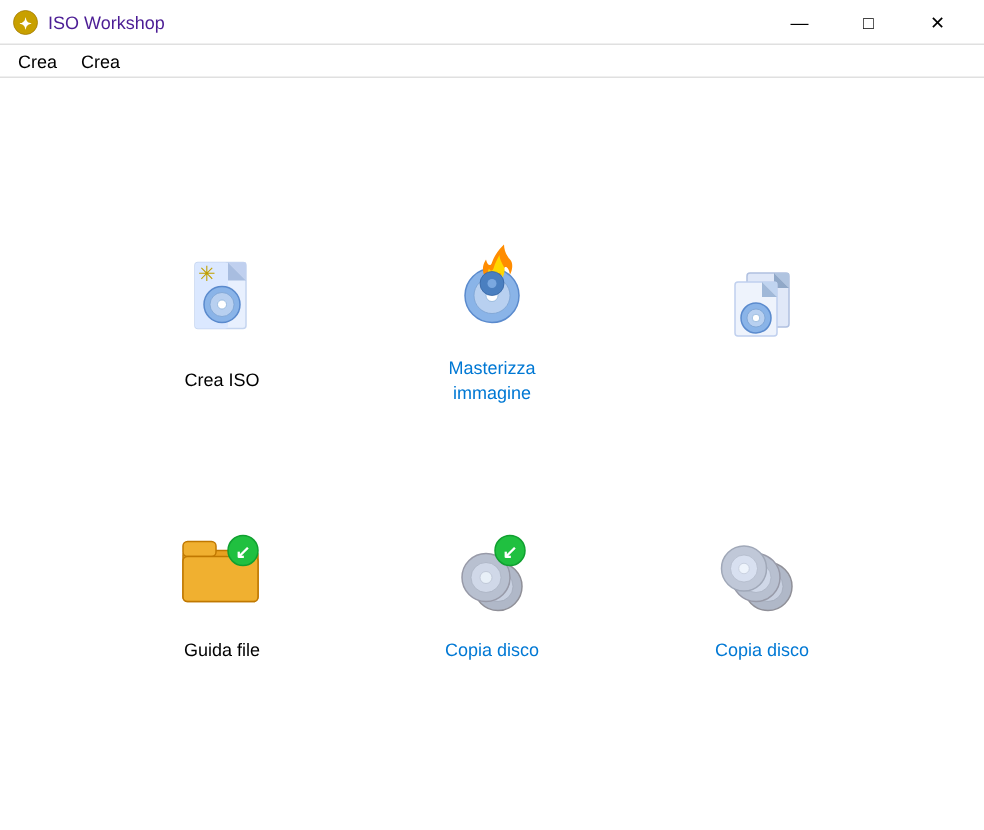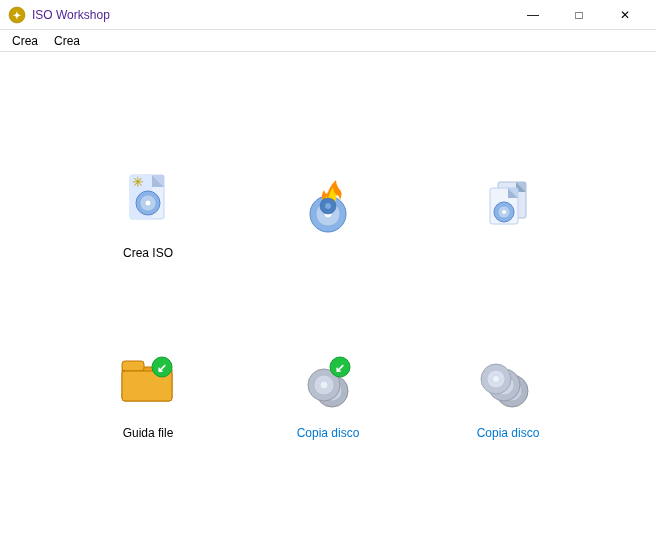--- a/index.html
+++ b/index.html
@@ -177,20 +177,21 @@
             <path d="M8,28 C2,22 0,16 4,10 C5,14 7,15 8,12 C10,6 14,2 16,0 C16,4 18,8 20,10 C22,12 22,16 20,20 C19,15 17,14 16,16 C14,20 12,26 8,28 Z" fill="#ff8c00"></path>
 
             <path d="M8,28 C5,24 4,20 6,16 C7,18 8,18 9,16 C10,12 12,9 13,7 C13,10 15,13 16,15 C17,17 16,20 15,22 C14,19 13,18 12,20 C11,23 10,26 8,28 Z" fill="#ffd700"></path>
 
           </g>
 
           <circle cx="32" cy="30" r="8" fill="#4a7fc0" stroke="#3060a0" stroke-width="0.5"></circle>
           <circle cx="32" cy="30" r="3" fill="#7aa8e0"></circle>
         </svg>
       </div>
+      <span class="icon-label blue">Masterizza<br>immagine</span>
     </div>
 
     <div class="icon-item">
       <div class="icon-visual">
         <svg width="64" height="64" viewBox="0 0 64 64">
 
           <rect x="22" y="6" width="28" height="36" rx="2" fill="#e0e8f8" stroke="#b0c0e0" stroke-width="1"></rect>
           <polygon points="40,6 50,16 50,6" fill="#b0c4e0"></polygon>
           <polygon points="40,6 50,16 40,16" fill="#90a8c8"></polygon>
 

